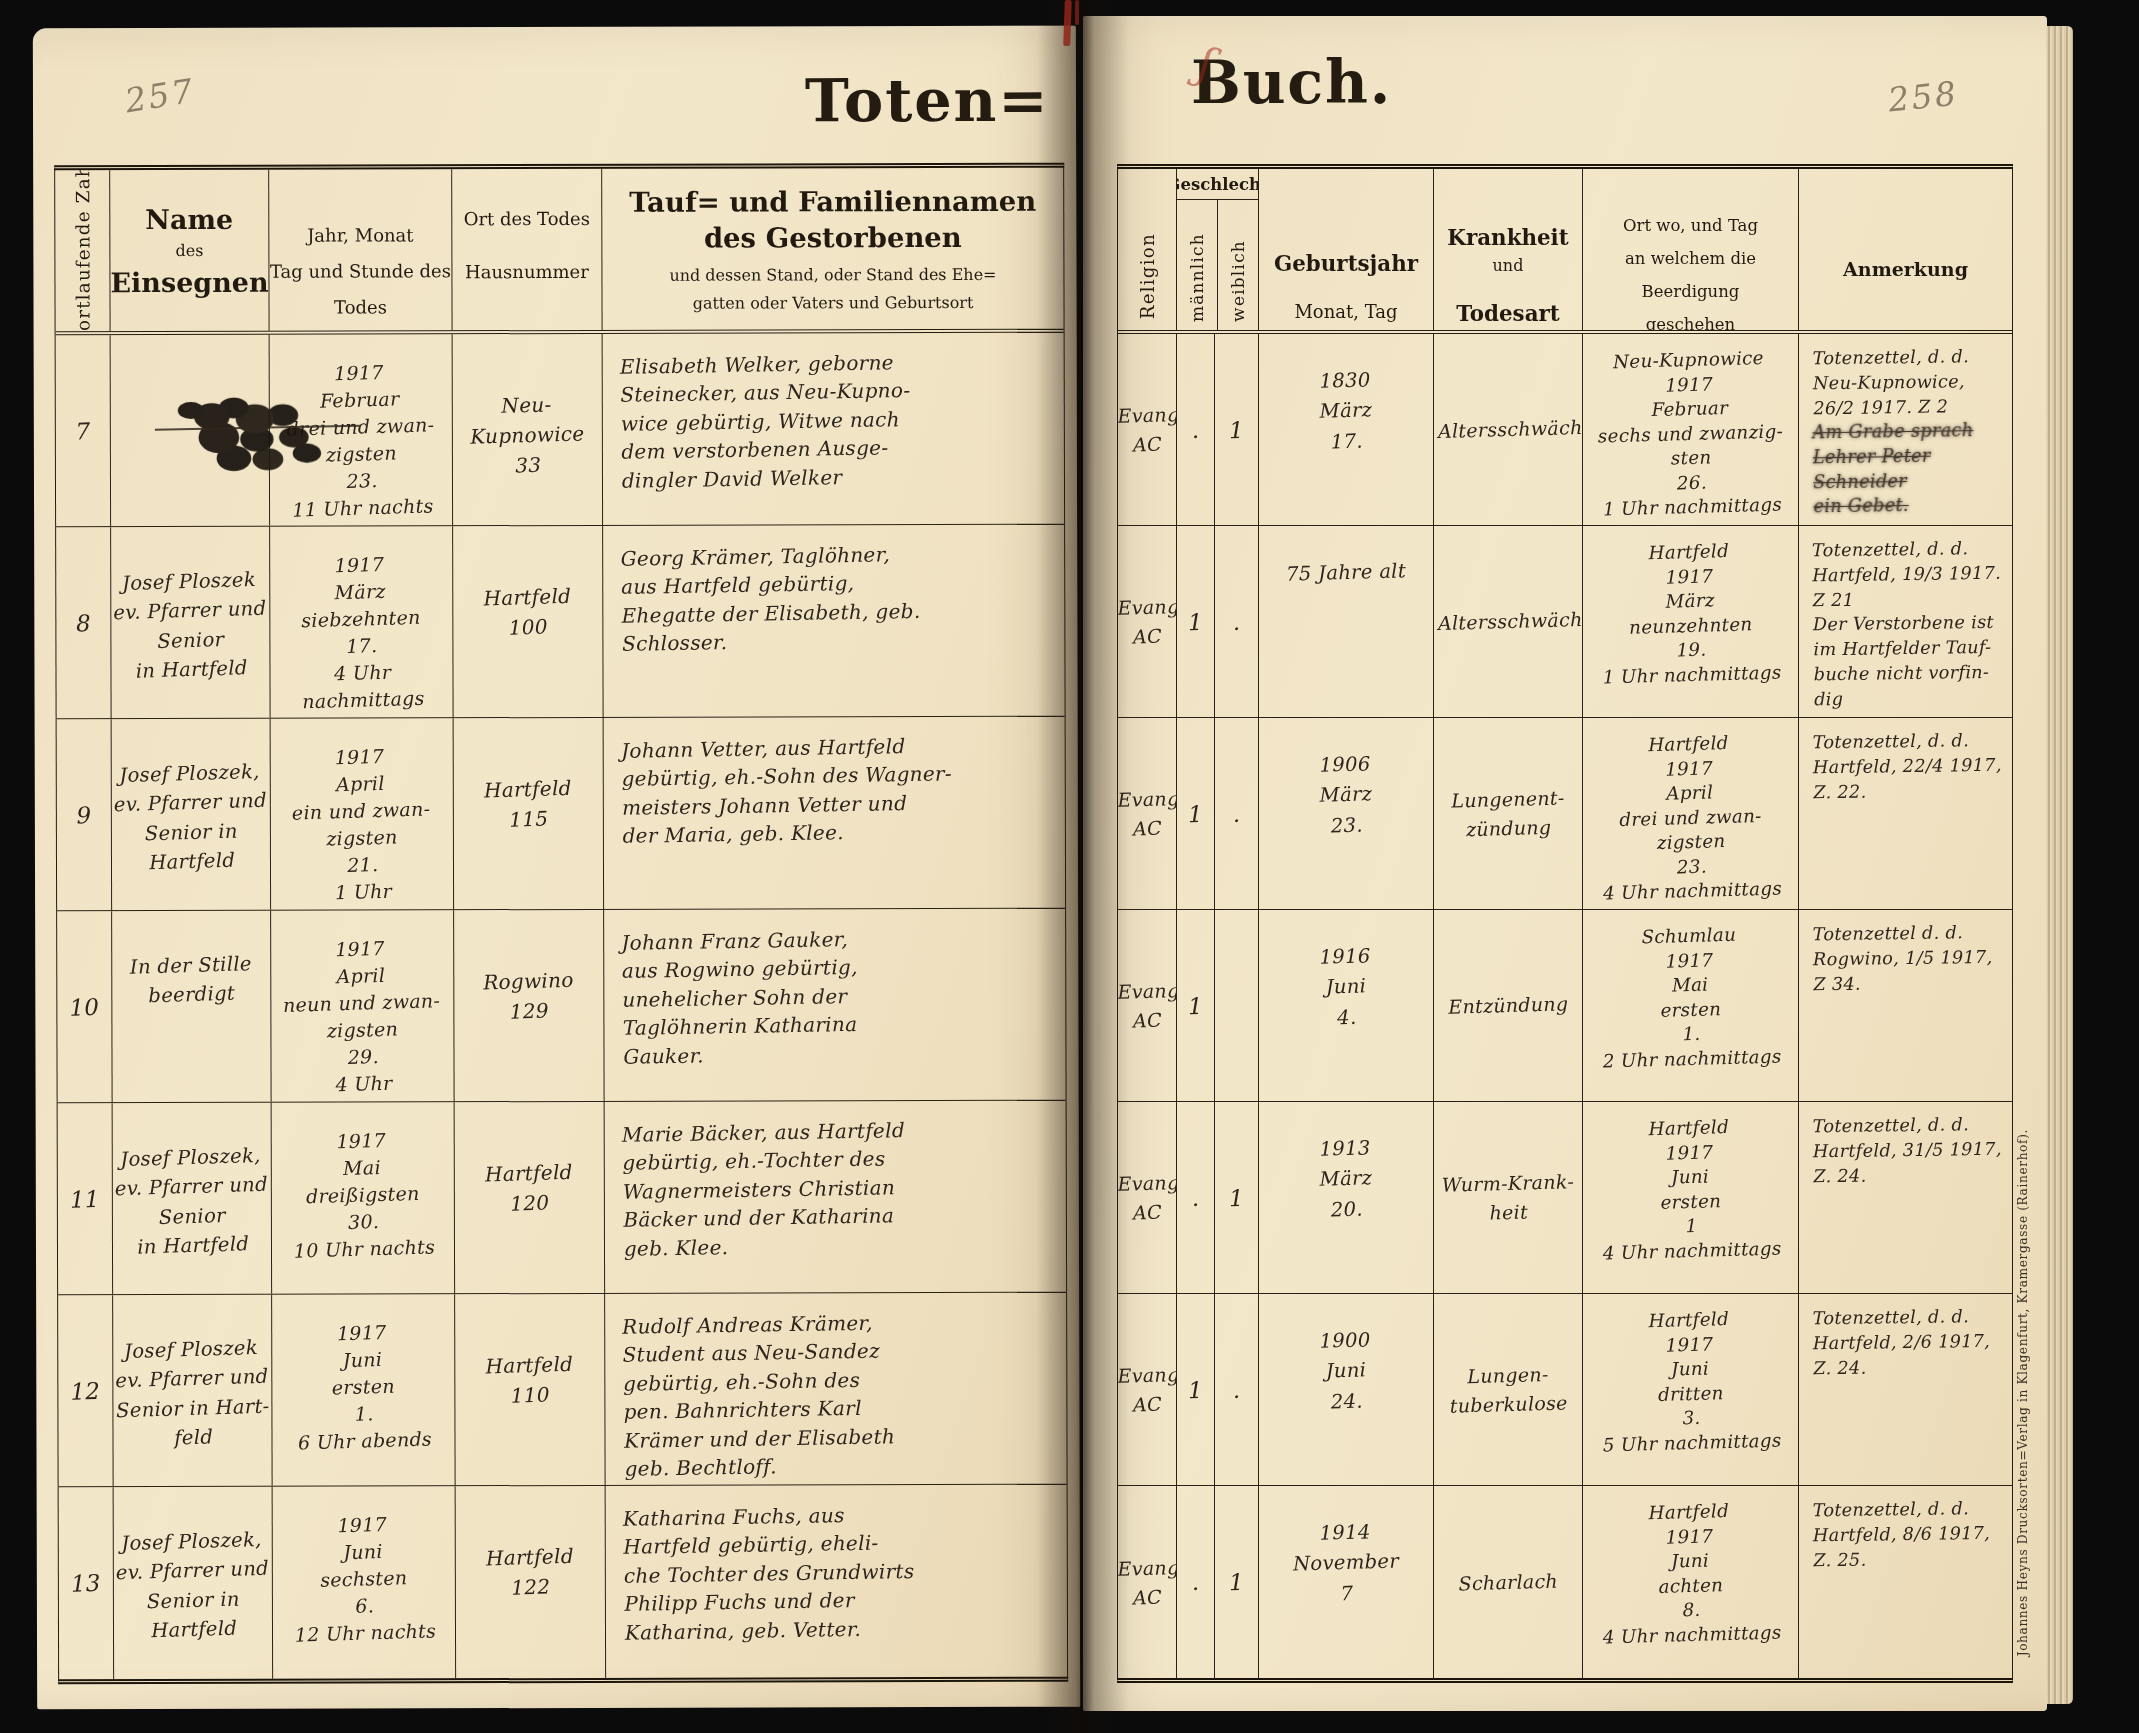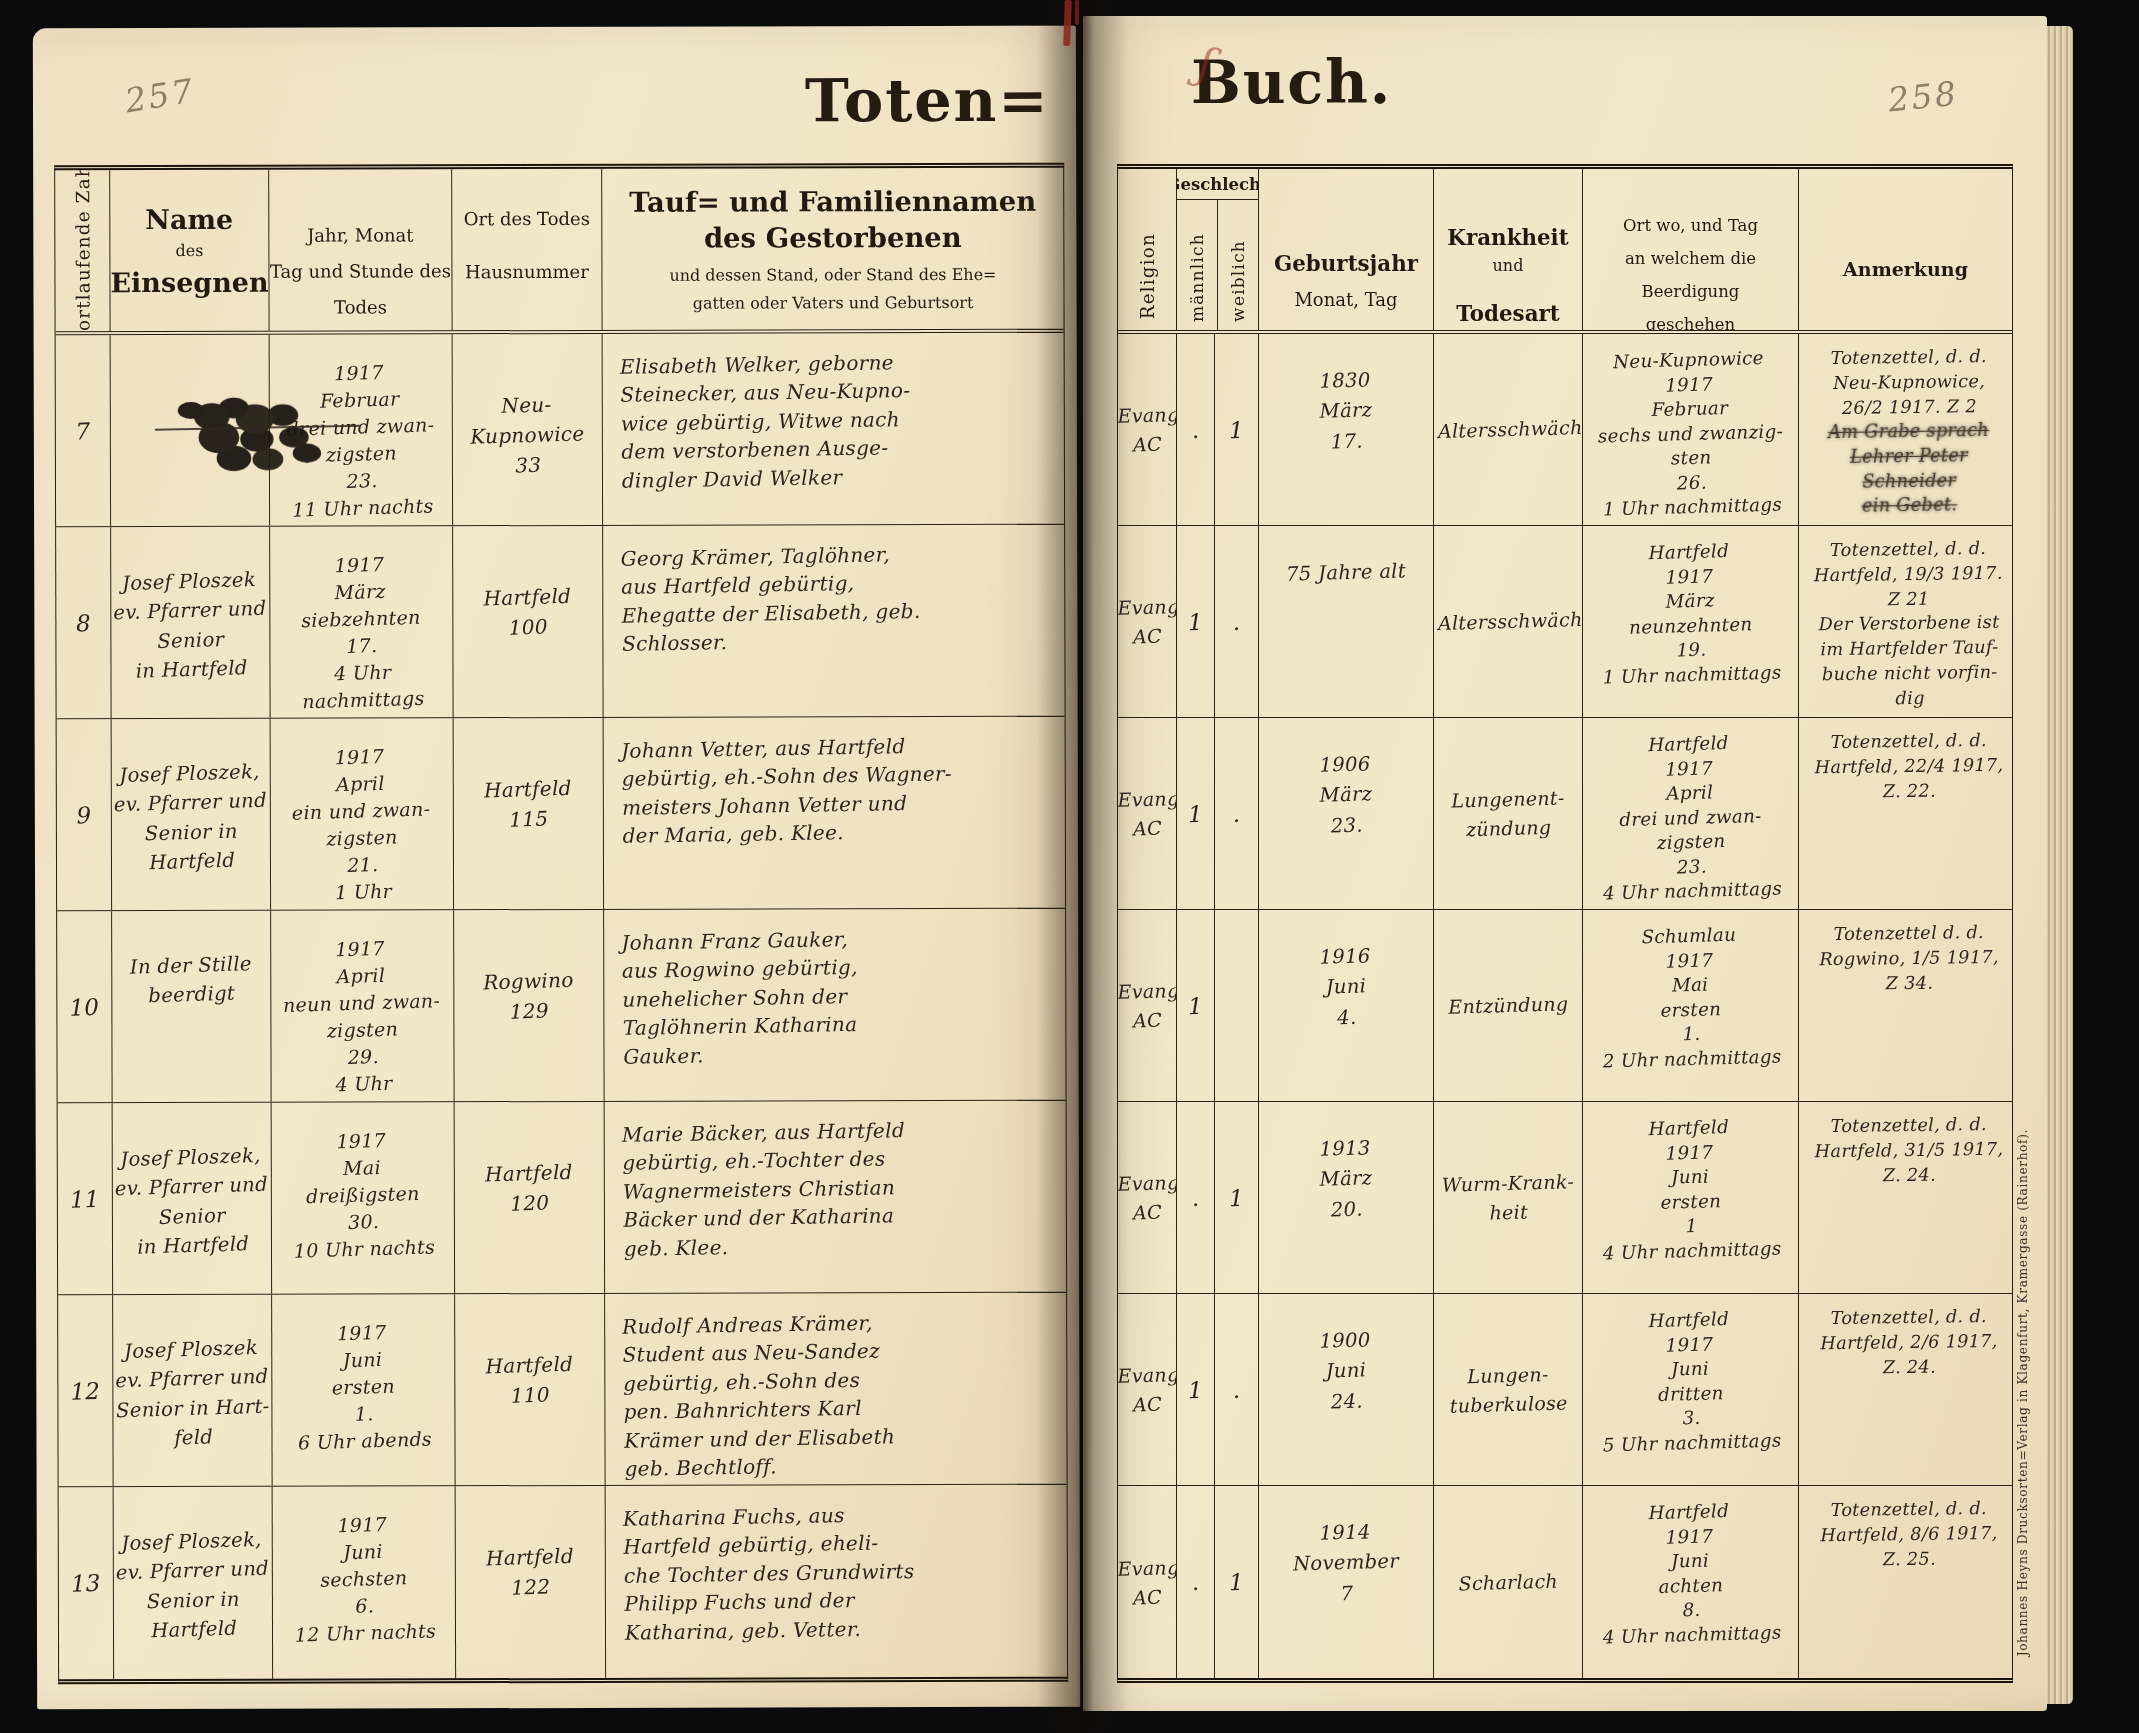--- a/index.html
+++ b/index.html
@@ -82,21 +82,21 @@
   .c-rel{display:flex;align-items:center;justify-content:center;}
   .c-rel .hw{font-size:19px;line-height:1.5;}
   .c-mark{display:flex;align-items:center;justify-content:center;}
   .c-mark .hw{font-size:23px;}
   .c-geb{padding-top:32px;}
   .c-geb .hw{font-size:19.6px;line-height:1.55;}
   .c-krank{display:flex;align-items:center;justify-content:center;padding:0 3.7px;}
   .c-krank .hw{font-size:19px;line-height:1.5;}
   .c-beerd{padding-top:13.5px;}
   .c-beerd .hw{font-size:18.3px;line-height:1.34;}
-  .c-anm{text-align:center;padding:11px 7.3px 0 13.5px;}
+  .c-anm{text-align:left;padding:11px 7.3px 0 13.5px;}
   .c-anm .hw{font-size:17.7px;line-height:1.4;transform:rotate(-0.8deg);}
   .struck{text-decoration:line-through;color:#453a2f;text-shadow:0 0 3.7px rgba(60,48,38,.85);filter:blur(0.2px);}
 
   
   .ink-blot{position:absolute;left:144px;top:374px;width:26px;height:17px;background:#17120d;border-radius:50%;
     opacity:.93;filter:blur(0.7px);
     box-shadow:21px 6.1px 0 4.9px #1a140e, 43px -2.4px 0 1.8px #17120d, 64px 8.6px 0 6.1px #201a12,
       92px 4.9px 0 2.4px #17120d, 28px 27px 0 7.3px #1b150f, 66px 29px 0 3.7px #17120d,
       103px 27px 0 1.8px #1a140e, 43px 48px 0 4.3px #17120d, 77px 49px 0 2.4px #201a12, 116px 43px 0 1.2px #17120d;}
   .blot-line{position:absolute;left:121px;top:399px;width:205px;height:1.8px;background:#31291f;opacity:.85;transform:rotate(-1deg);}
@@ -309,21 +309,21 @@
             <div class="gesch-sub">
               <span class="vtext">männlich</span>
             </div>
             <div class="gesch-sub">
               <span class="vtext">weiblich</span>
             </div>
           </div>
         </div>
         <div class="hcell hc-geb">
           <span class="h-med">Geburtsjahr</span>
-          <span class="h-line" style="margin-top:4px;">Monat, Tag</span>
+          <span class="h-line" style="margin-top:16px;">Monat, Tag</span>
         </div>
         <div class="hcell hc-krank">
           <span class="h-med">Krankheit</span>
           <span class="h-small">und</span>
           <span class="h-med">Todesart</span>
         </div>
         <div class="hcell hc-beerd">
           <span class="h-line" style="font-size:16.5px;">Ort wo, und Tag</span>
           <span class="h-line" style="font-size:16.5px;">an welchem die Beerdigung</span>
           <span class="h-line" style="font-size:16.5px;">geschehen</span>

